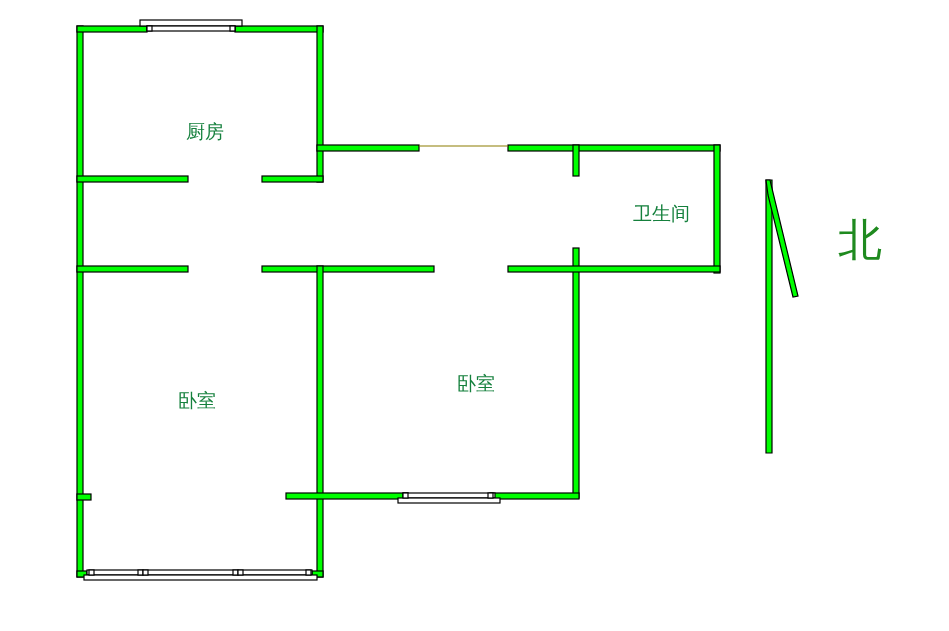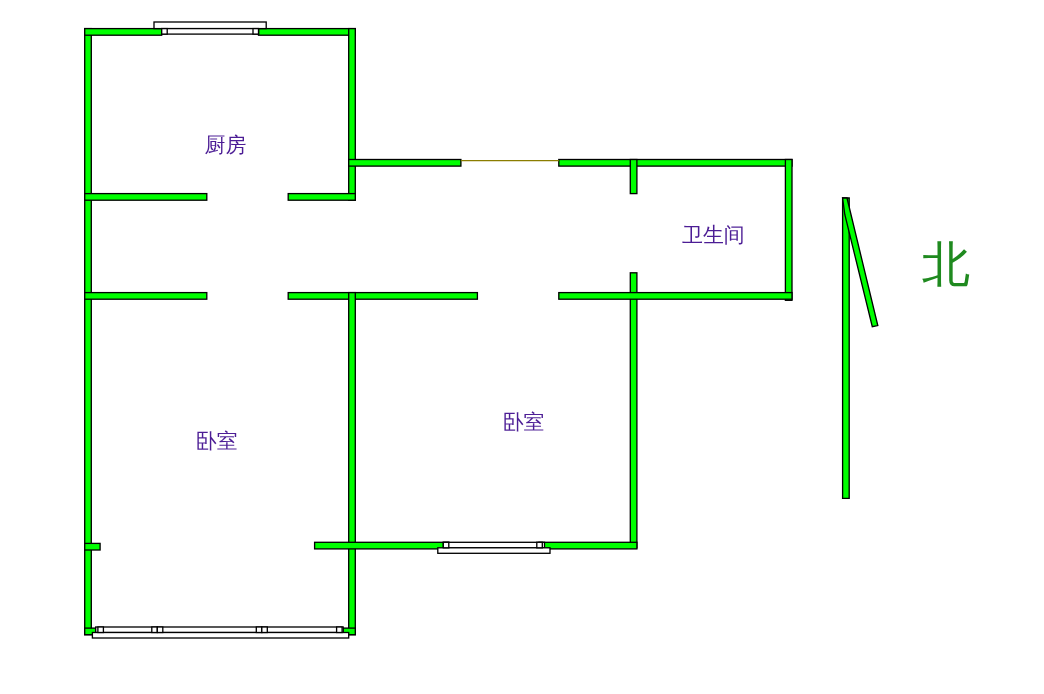--- a/index.html
+++ b/index.html
@@ -1,21 +1,21 @@
 <!DOCTYPE html>
 <html><head>
   <meta charset="utf-8">
   <style>
     html, body { margin: 0; padding: 0; background: #ffffff; }
     body { width: 949px; height: 631px; position: relative; overflow: hidden;
            font-family: "DejaVu Sans", "Liberation Sans", sans-serif; }
     #plan { position: absolute; left: 0; top: 0; width: 949px; height: 631px; }
     .wall { fill: #00ff00; stroke: #000000; stroke-width: 1.2; }
     .win { fill: #ffffff; stroke: #000000; stroke-width: 1.2; }
-    .label { position: absolute; color: #4c1d95; font-size: 19px; white-space: nowrap;
+    .label { position: absolute; color: #15803d; font-size: 19px; white-space: nowrap;
              font-family: "DejaVu Sans", sans-serif; }
     .north { position: absolute; color: #1f8a1f; font-size: 44px; white-space: nowrap;
              font-family: "DejaVu Serif", serif; }
   </style>
 </head>
 <body>
 
 <svg id="plan" viewBox="0 0 949 631" xmlns="http://www.w3.org/2000/svg">
   <g>
 
@@ -76,16 +76,16 @@
 
   <line x1="419" y1="146" x2="508" y2="146" stroke="#8b7d00" stroke-width="1.2"></line>
 
   <g>
     <polygon class="wall" points="766,180 772,180 772,453 766,453"></polygon>
     <polygon class="wall" points="766,180 770,180 798,296 793,297 768,195"></polygon>
   </g>
 </svg>
 
 <div class="label" style="left:186px; top:119px;">厨房</div>
-<div class="label" style="left:620px; top:201px;">卫生间</div>
+<div class="label" style="left:633px; top:201px;">卫生间</div>
 <div class="label" style="left:178px; top:388px;">卧室</div>
 <div class="label" style="left:457px; top:371px;">卧室</div>
 <div class="north" style="left:838px; top:211px;">北</div>
 
 </body></html>

